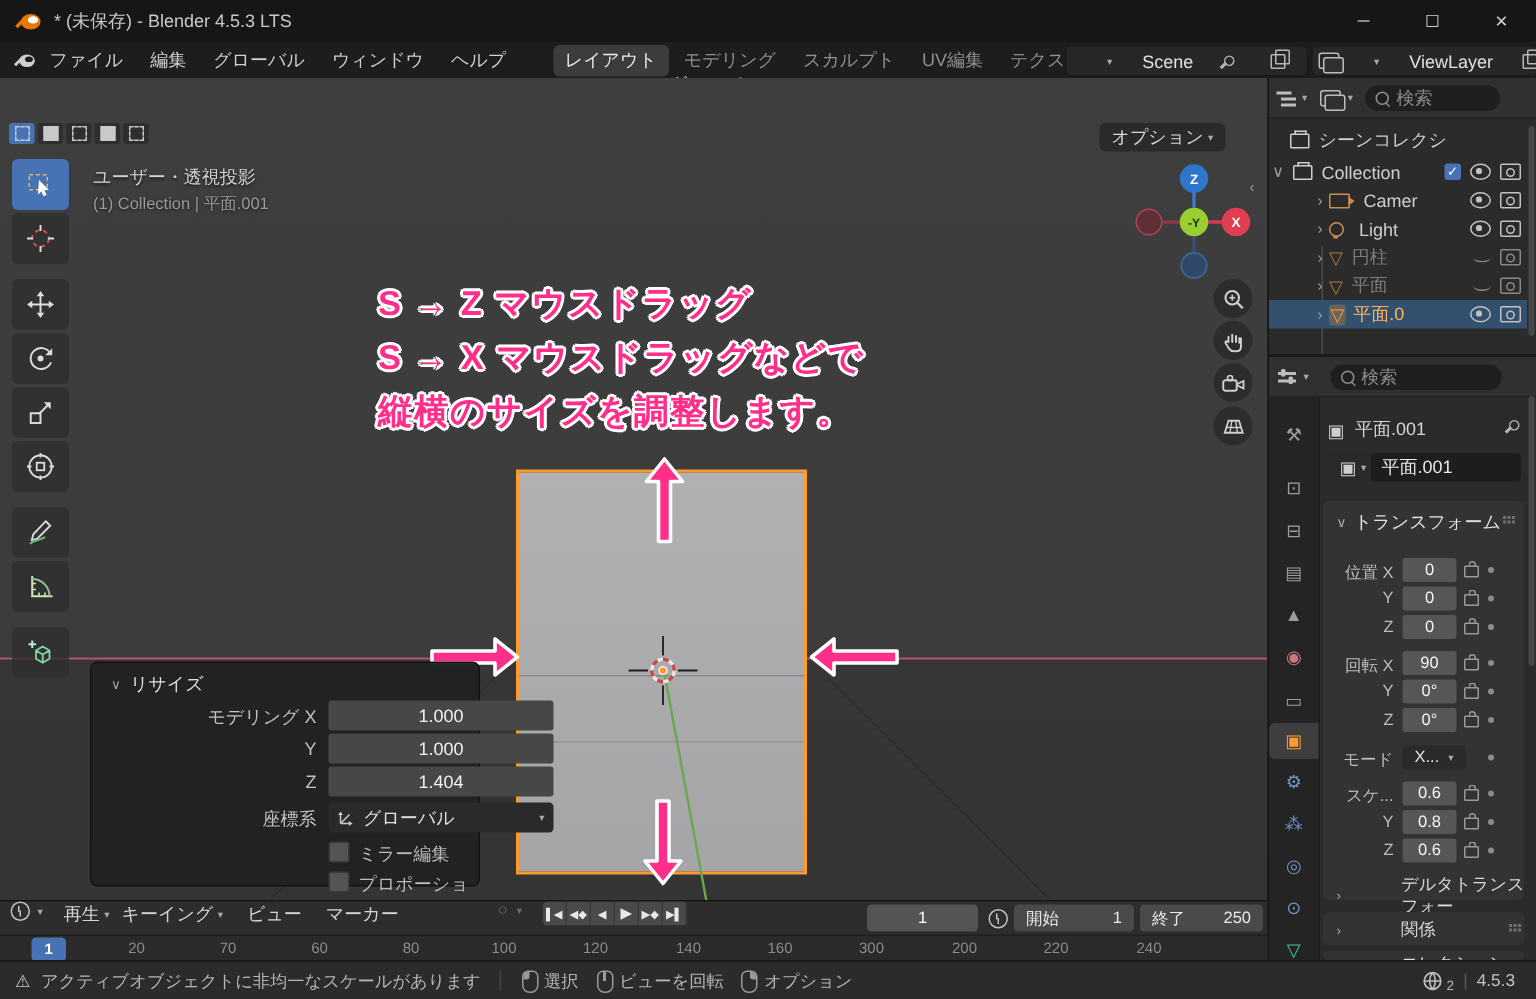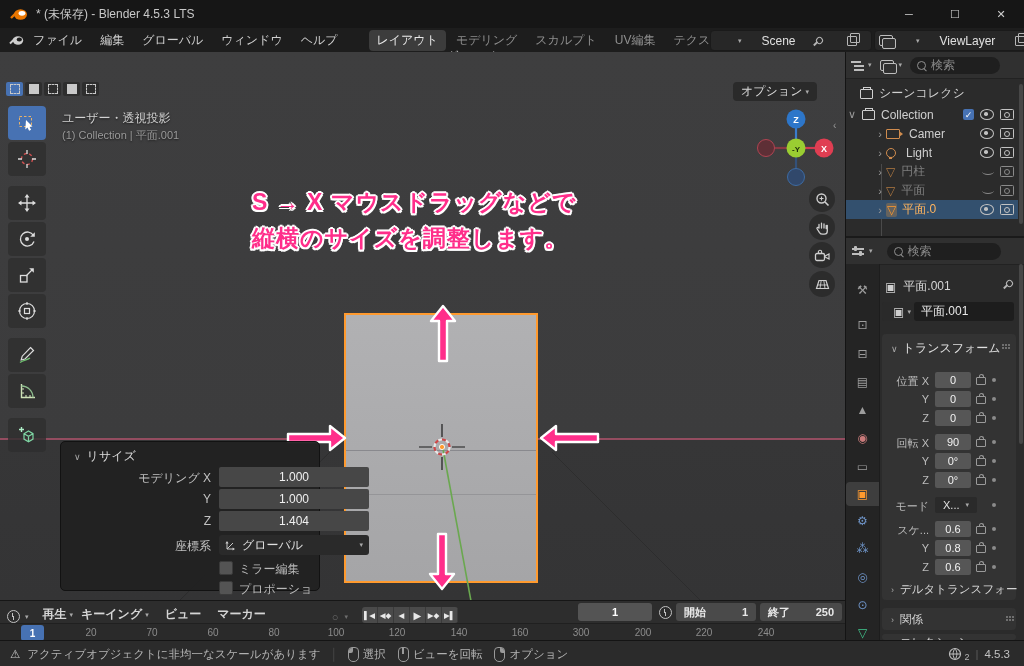--- a/index.html
+++ b/index.html
@@ -105,25 +105,25 @@
   .tabscol{position:absolute;left:0;top:212px;width:33px;height:376px;background:#242424;border-right:1px solid #1d1d1d;}
   .tabic{position:absolute;left:0;width:33px;height:24px;display:flex;align-items:center;justify-content:center;font-size:12px;color:#9d9d9d;}
   .tabic.on{background:#3e3e3e;border-radius:4px 0 0 4px;color:#ff9a2e;}
   .pblock{position:absolute;background:#333333;border-radius:4px;}
   .plabel{position:absolute;text-align:right;color:#bdbdbd;font-size:11px;}
   .pfield{position:absolute;width:36px;height:16px;background:#565656;border-radius:2px;color:#f2f2f2;font-size:11px;display:flex;align-items:center;justify-content:center;}
   .pdrop{position:absolute;width:42px;height:16px;background:#2a2a2a;border-radius:2px;color:#e2e2e2;font-size:11px;display:flex;align-items:center;justify-content:center;gap:3px;}
   .i-lock{width:8px;height:6px;border:1px solid #9a9a9a;border-radius:1px;position:relative;display:inline-block;}
   .i-lock::before{content:"";position:absolute;left:2.4px;top:-4px;width:3px;height:3px;border:1px solid #9a9a9a;border-bottom:none;border-radius:3px 3px 0 0;}
   .kdot{width:4px;height:4px;border-radius:50%;background:#8b8b8b;display:inline-block;}
-  .phdr{position:absolute;color:#d8d8d8;font-size:11.5px;}
+  .phdr{position:absolute;color:#d8d8d8;font-size:11.5px;margin-left:34px;}
   .scrollbar{position:absolute;width:4px;border-radius:2px;background:#474747;}
   
   .tl{left:0;top:600px;width:845px;height:40px;background:#2d2d2d;border-top:1px solid #161616;z-index:6;}
-  .tl .hdr{position:absolute;left:0;top:0;width:845px;height:22px;display:flex;align-items:flex-end;font-weight:bold;}
+  .tl .hdr{position:absolute;left:0;top:0;width:845px;height:22px;display:flex;align-items:flex-start;}
   .tl .menu{color:#d5d5d5;padding:0 4px;display:flex;align-items:center;}
   .pbtn{width:15px;height:16px;background:#4a4a4a;display:flex;align-items:center;justify-content:center;color:#e8e8e8;font-size:7.5px;border-right:1px solid #3a3a3a;}
   .ruler{position:absolute;left:0;top:22px;width:845px;height:18px;background:#2a2a2a;border-top:1px solid #202020;}
   .rnum{position:absolute;top:3px;width:28px;text-align:center;color:#8c8c8c;font-size:10px;}
   .playhead{position:absolute;left:21px;top:1px;width:23px;height:16px;background:#4772b3;border-radius:3px;color:#fff;font-size:10px;font-weight:bold;display:flex;align-items:center;justify-content:center;}
   .framefield{position:absolute;left:578px;top:2px;width:74px;height:18px;background:#545454;border-radius:3px;color:#fff;display:flex;align-items:center;justify-content:center;font-size:11px;}
   .rangefield{position:absolute;top:2px;height:18px;background:#4a4a4a;border-radius:3px;color:#e8e8e8;display:flex;align-items:center;justify-content:space-between;padding:0 8px;box-sizing:border-box;font-size:11px;}
   
   .status{left:0;top:640px;width:1024px;height:26px;background:#2b2b2b;border-top:1px solid #141414;z-index:7;display:flex;align-items:center;color:#b5b5b5;font-size:11.5px;}
 </style>
@@ -281,20 +281,21 @@
       <circle cx="766" cy="148" r="8.5" fill="#5e2f36" stroke="#b04452" stroke-width="1"></circle>
       <circle cx="796" cy="177" r="8.5" fill="#31486b" stroke="#3d6ba3" stroke-width="1"></circle>
       <circle cx="796" cy="148" r="9.5" fill="#9acd32"></circle>
       <text x="796" y="122.5" text-anchor="middle" font-size="9" font-weight="bold" fill="#fff">Z</text>
       <text x="824" y="151.5" text-anchor="middle" font-size="9" font-weight="bold" fill="#fff">X</text>
       <text x="796" y="151.5" text-anchor="middle" font-size="8" font-weight="bold" fill="#20300d">-Y</text>
     </g>
   </svg>
 
   <div class="abs annot">
+    <div>S → Z マウスドラッグ</div>
     <div>S → X マウスドラッグなどで</div>
     <div>縦横のサイズを調整します。</div>
   </div>
 
   <div class="abs selmodes">
     <span class="selmode on">
         <i></i>
       </span>
     <span class="selmode">
         <i class="f"></i>

